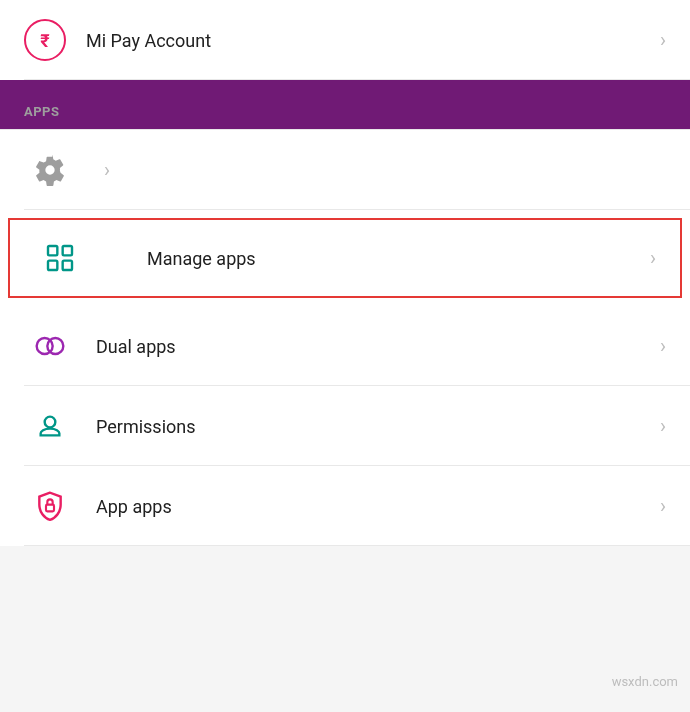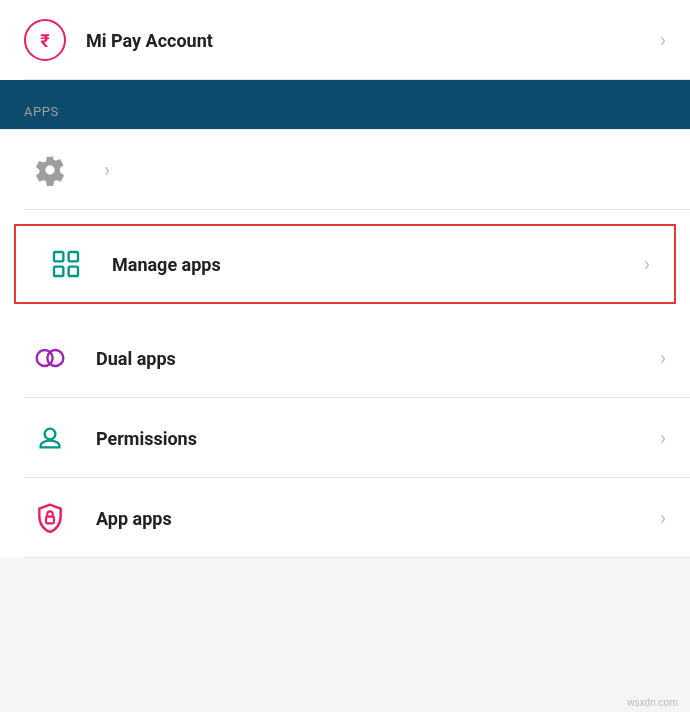--- a/index.html
+++ b/index.html
@@ -44,48 +44,49 @@
       align-items: center;
       justify-content: center;
       flex-shrink: 0;
       margin-right: 20px;
     }
 
     .item-label {
       flex: 1;
       font-size: 18px;
       color: #212121;
-      font-weight: 700;
+      font-weight: 400;
     }
 
     .chevron {
       color: #bdbdbd;
       font-size: 20px;
       margin-left: 8px;
     }
 
     .section-header {
       padding: 24px 24px 10px 24px;
       font-size: 13px;
       color: #9e9e9e;
-      font-weight: 400;
+      font-weight: 700;
       letter-spacing: 0.5px;
-      background: #0c4a6e;
+      background: #701a75;
     }
 
     .section-divider {
       height: 1px;
       background: #e8e8e8;
     }
 
     
     .manage-apps-highlight {
       border: 2.5px solid #e53935;
-      margin: 14px;
+      margin: 8px;
       position: relative;
+      gap: 41px;
     }
     .manage-apps-highlight::after {
       display: none;
     }
 
     
     .mi-pay-icon {
       width: 42px;
       height: 42px;
       border-radius: 50%;
@@ -123,23 +124,23 @@
     }
 
     
     .applock-icon svg {
       width: 32px;
       height: 32px;
     }
 
     .wsxdn {
       position: fixed;
-      bottom: 4px;
+      bottom: 23px;
       right: 12px;
-      font-size: 10px;
+      font-size: 13px;
       color: #bdbdbd;
       margin-left: 28px;
     }
   </style>
 </head>
 <body>
 
 <div class="settings-list">
 
   <div class="list-item">

